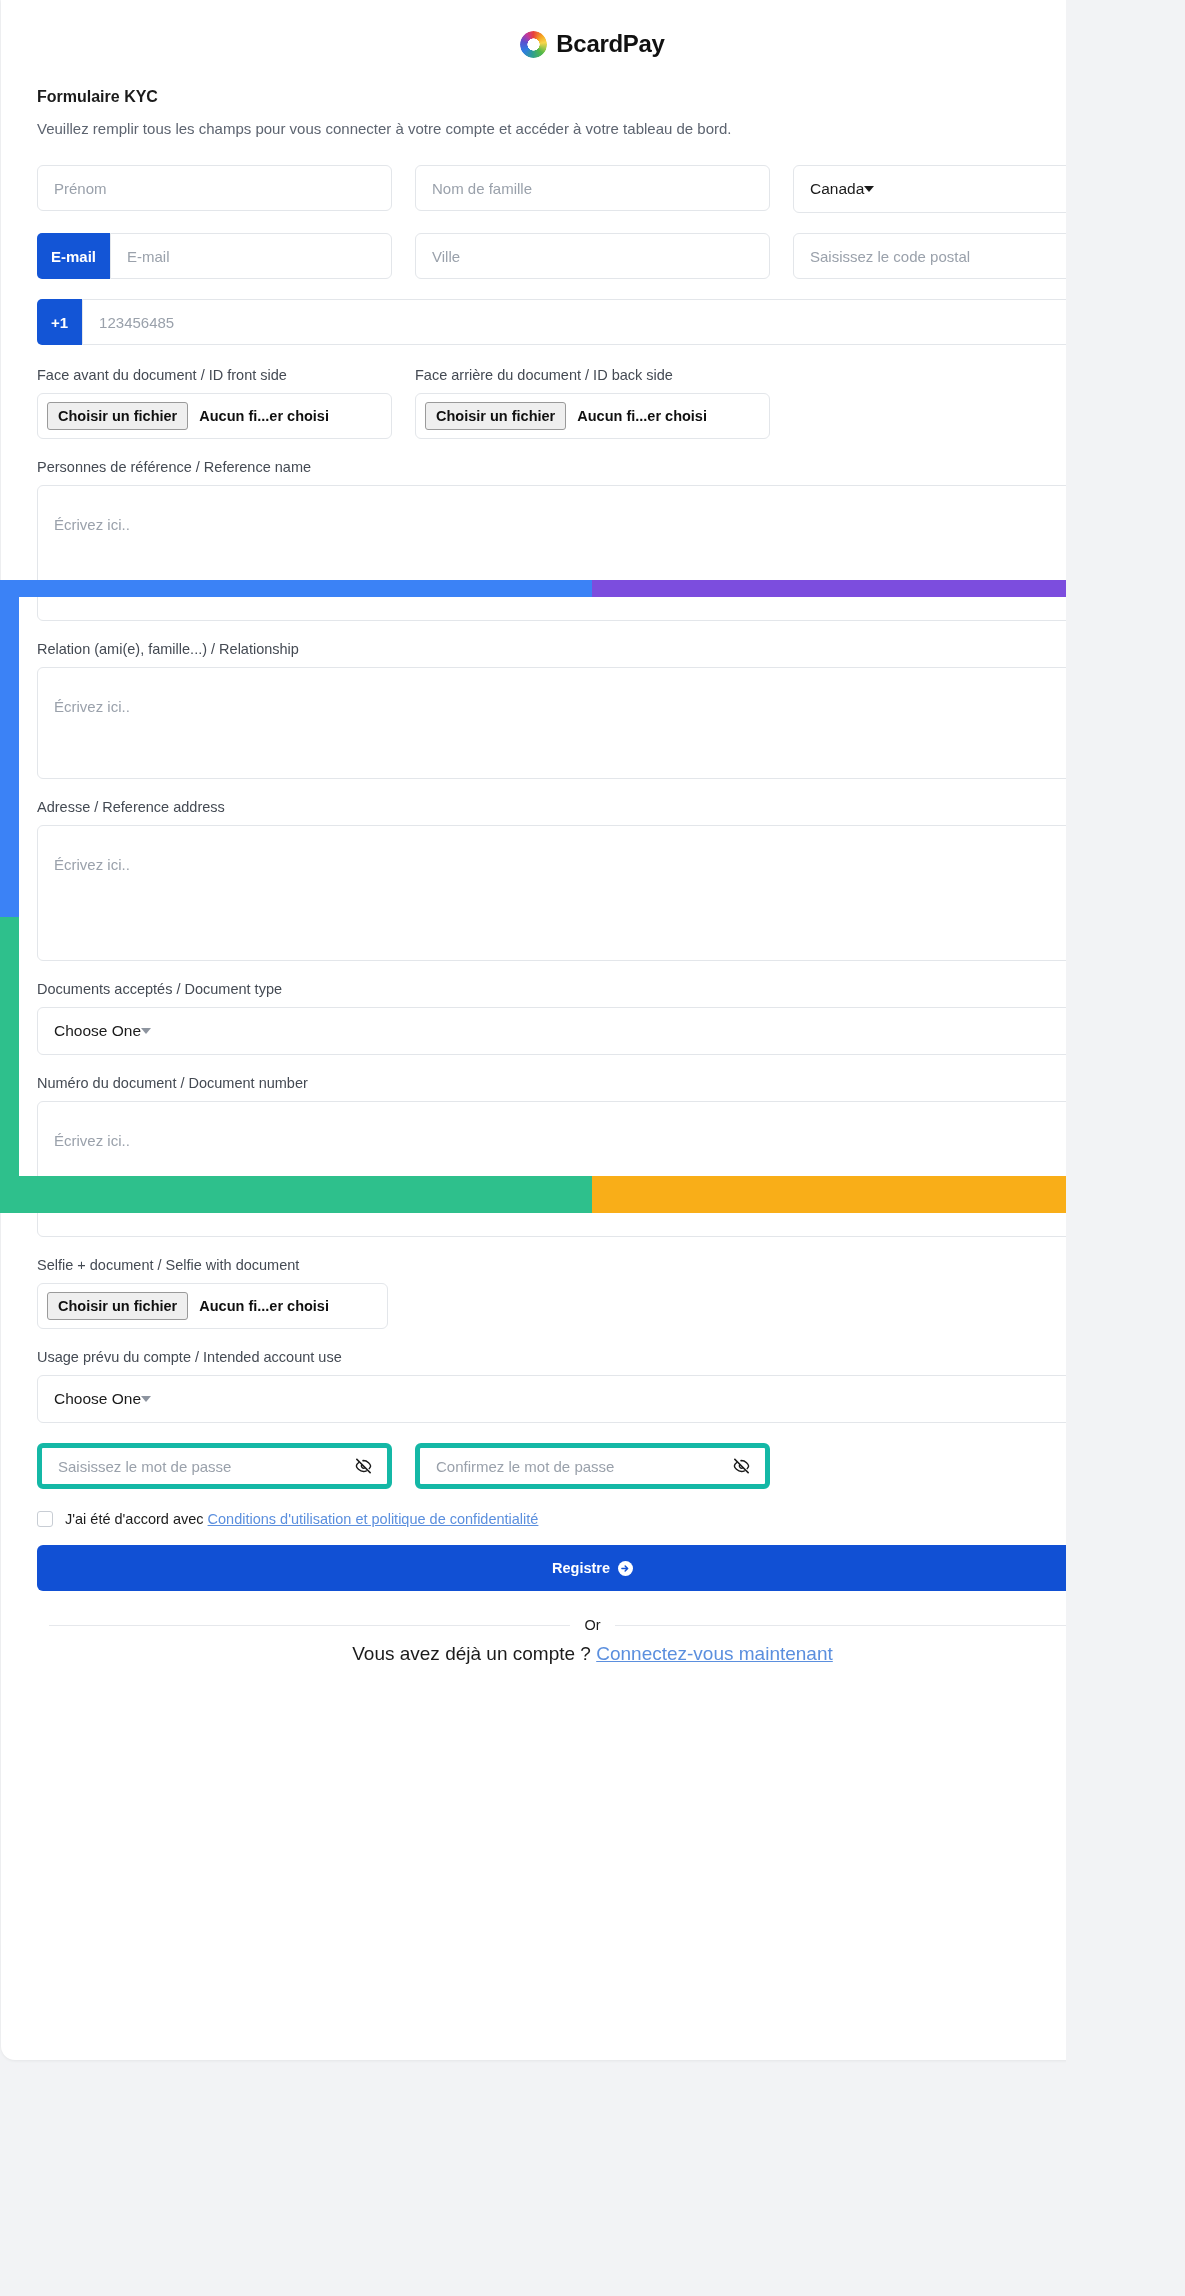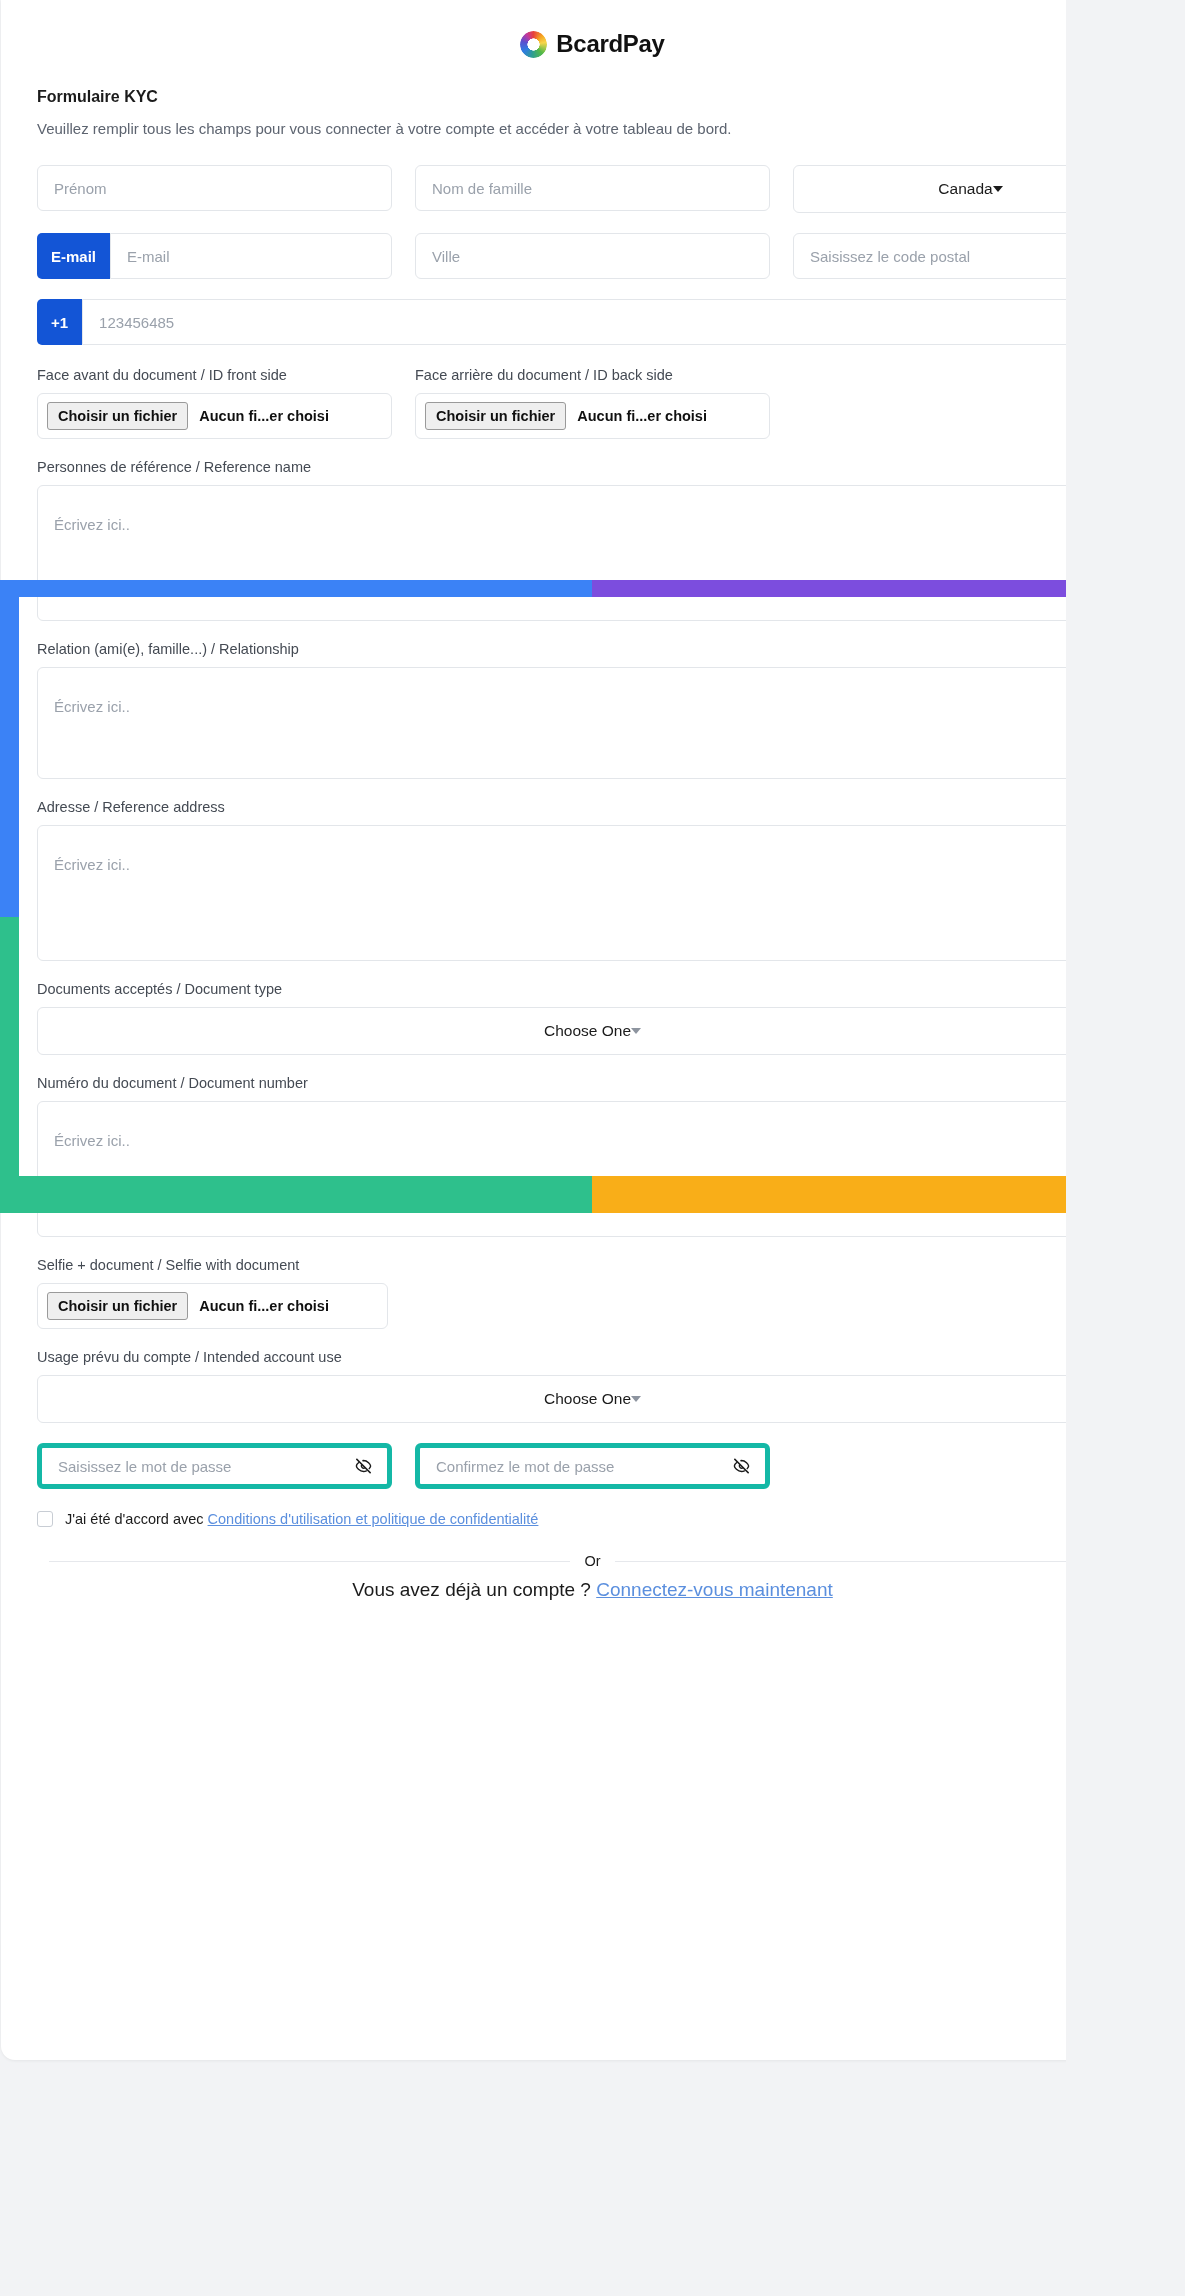--- a/index.html
+++ b/index.html
@@ -80,21 +80,21 @@
     background: #fff;
     display: flex;
     align-items: center;
     padding: 0 16px;
     font-size: 15px;
     color: #9aa1ab;
   }
   .field.select {
     height: 48px;
     color: #1b1b1b;
-    justify-content: center;
+    justify-content: flex-start;
     font-size: 15.5px;
   }
   .caret {
     width: 0; height: 0;
     border-left: 5px solid transparent;
     border-right: 5px solid transparent;
     border-top: 6px solid #1b1b1b;
   }
   .caret.soft { border-top-color: #8d949f; }
 
@@ -422,20 +422,28 @@
         <div class="col"></div>
       </div>
 
       <div class="chk-row">
         <span class="chk"></span>
         <span class="chk-txt">
           <b>J'ai été d'accord avec </b><a class="link" href="#">Conditions d'utilisation et politique de confidentialité</a>
         </span>
       </div>
 
+      <div class="submit">
+        <span>Registre</span>
+        <span class="arrow-circle">
+          <svg width="9" height="9" viewBox="0 0 10 10">
+            <path d="M1 5h6M4.6 2.3L7.4 5 4.6 7.7" stroke="#1150d4" stroke-width="1.6" fill="none" stroke-linecap="round" stroke-linejoin="round"></path>
+          </svg>
+        </span>
+      </div>
 
       <div class="or">
         <span class="ln"></span>
         <span class="w">Or</span>
         <span class="ln"></span>
       </div>
 
       <div class="foot">
         <span>Vous avez déjà un compte ? </span><a class="link" href="#">Connectez-vous maintenant</a>
       </div>

